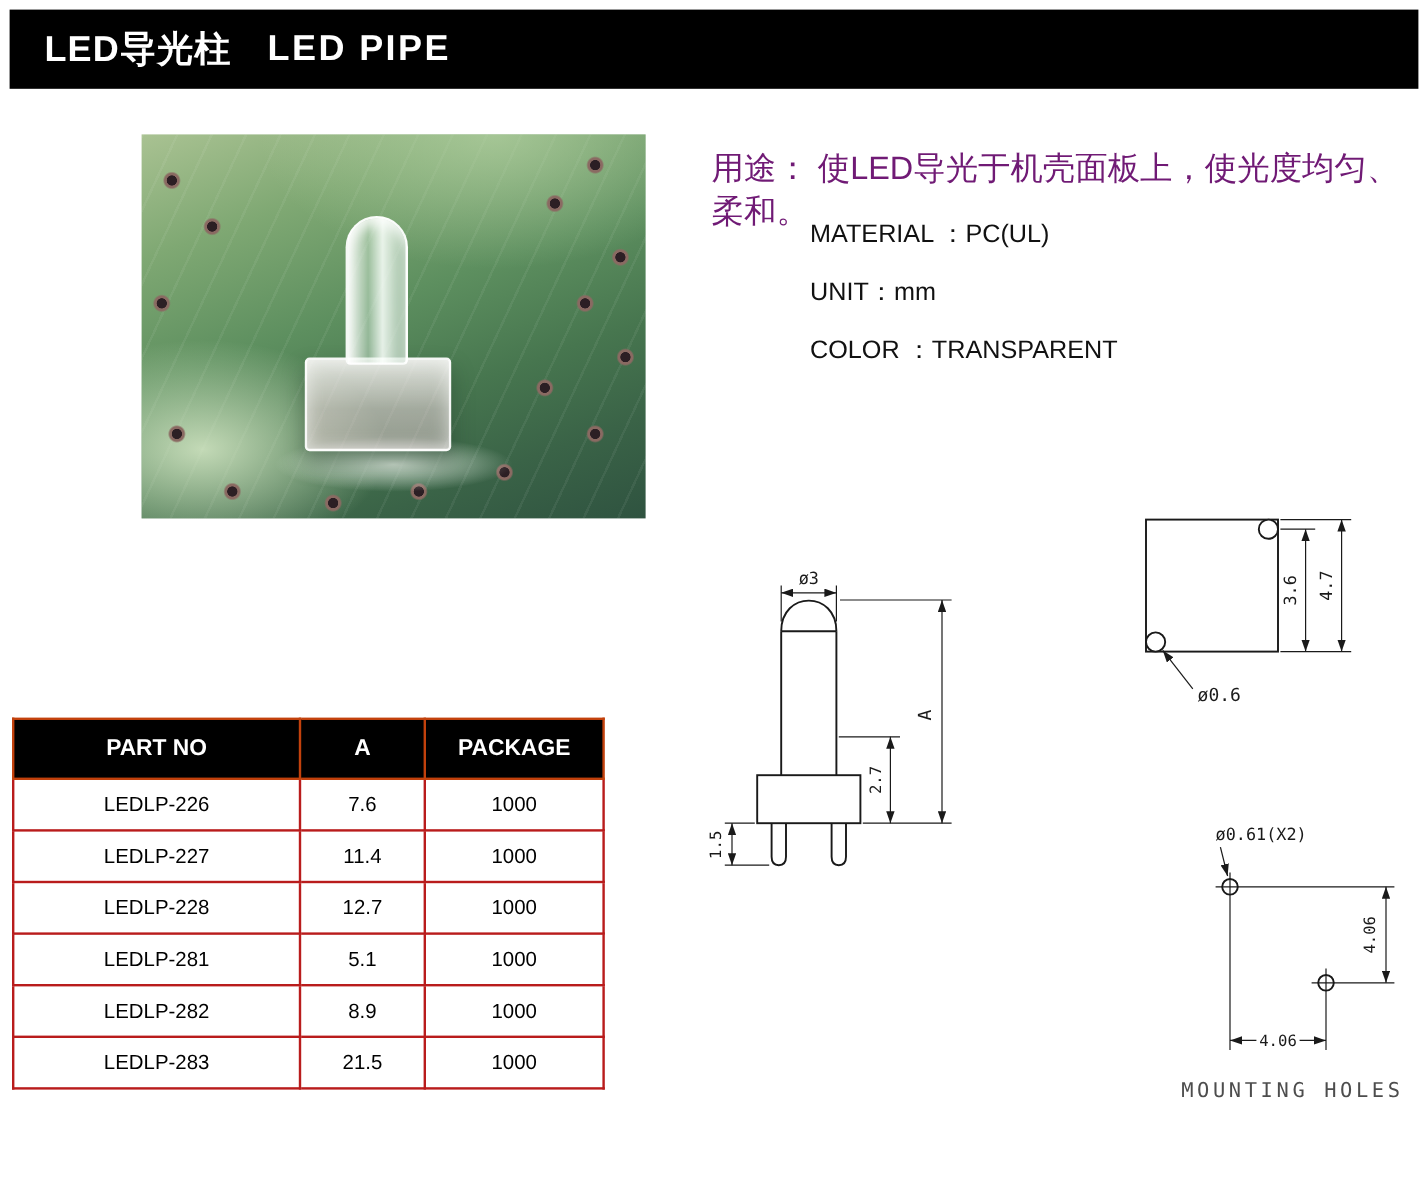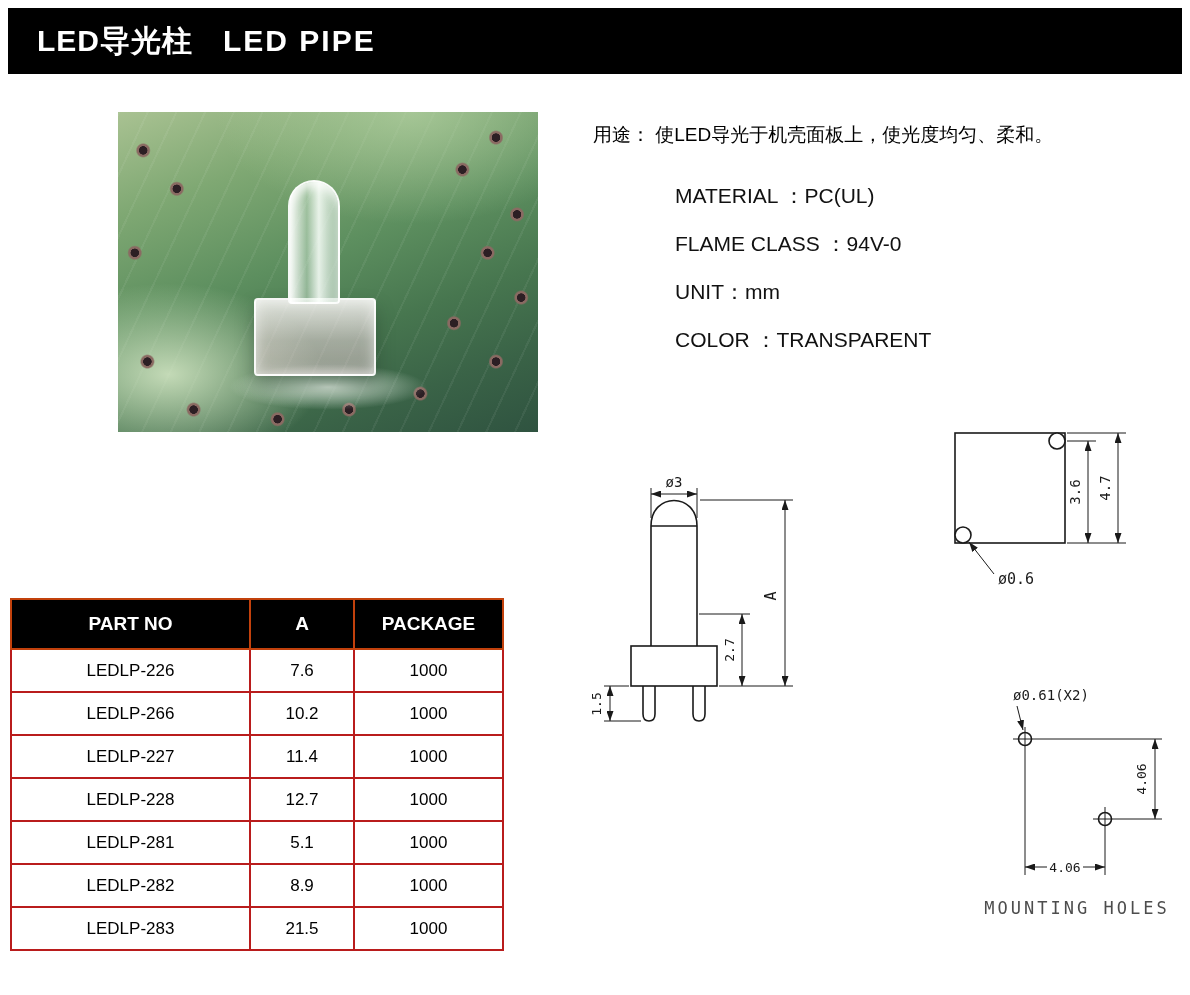--- a/index.html
+++ b/index.html
@@ -55,21 +55,21 @@
   .pipe-cyl{
     position:absolute;left:170px;top:68px;width:52px;height:124px;
     border-radius:26px 26px 4px 4px;
     background:linear-gradient(90deg, rgba(255,255,255,0.92), rgba(208,230,212,0.5) 35%, rgba(250,255,251,0.88) 60%, rgba(188,212,194,0.6));
     border:2px solid rgba(255,255,255,0.9);
     box-shadow:inset 0 6px 10px rgba(255,255,255,0.8);
     box-sizing:border-box;
   }
 
   
-  .usage{position:absolute;left:593px;top:122px;font-size:19px;color:#000000;}
+  .usage{position:absolute;left:593px;top:122px;font-size:27px;color:#701a75;}
   .specs{position:absolute;left:675px;top:172px;font-size:21px;color:#111;}
   .spec-line{height:48px;line-height:48px;}
 
   
   svg{position:absolute;}
   #side-view{left:588px;top:474px;}
   #top-view{left:930px;top:418px;}
   #mounting{left:965px;top:682px;}
   svg text{font-family:"DejaVu Sans Mono","Liberation Mono",monospace;fill:#1a1a1a;}
   .outline{stroke:#1a1a1a;stroke-width:1.6;fill:none;}
@@ -101,21 +101,20 @@
 
 <div class="photo">
   <div class="pipe-glow"></div>
   <div class="pipe-base"></div>
   <div class="pipe-cyl"></div>
 </div>
 
 <div class="usage">用途： 使LED导光于机壳面板上，使光度均匀、柔和。</div>
 <div class="specs">
   <div class="spec-line">MATERIAL ：PC(UL)</div>
-  <div class="spec-line">FLAME CLASS ：94V-0</div>
   <div class="spec-line">UNIT：mm</div>
   <div class="spec-line">COLOR ：TRANSPARENT</div>
 </div>
 
 <svg id="side-view" width="250" height="330" viewBox="0 0 250 330">
   <defs>
     <marker id="arr1" markerWidth="10" markerHeight="7" refX="10" refY="3.5" orient="auto-start-reverse" markerUnits="userSpaceOnUse">
       <path d="M0,0 L10,3.5 L0,7 Z" fill="#1a1a1a"></path>
     </marker>
   </defs>
@@ -207,25 +206,20 @@
       <th class="col-pkg">PACKAGE</th>
     </tr>
   </thead>
   <tbody>
     <tr>
       <td>LEDLP-226</td>
       <td>7.6</td>
       <td>1000</td>
     </tr>
     <tr>
-      <td>LEDLP-266</td>
-      <td>10.2</td>
-      <td>1000</td>
-    </tr>
-    <tr>
       <td>LEDLP-227</td>
       <td>11.4</td>
       <td>1000</td>
     </tr>
     <tr>
       <td>LEDLP-228</td>
       <td>12.7</td>
       <td>1000</td>
     </tr>
     <tr>

